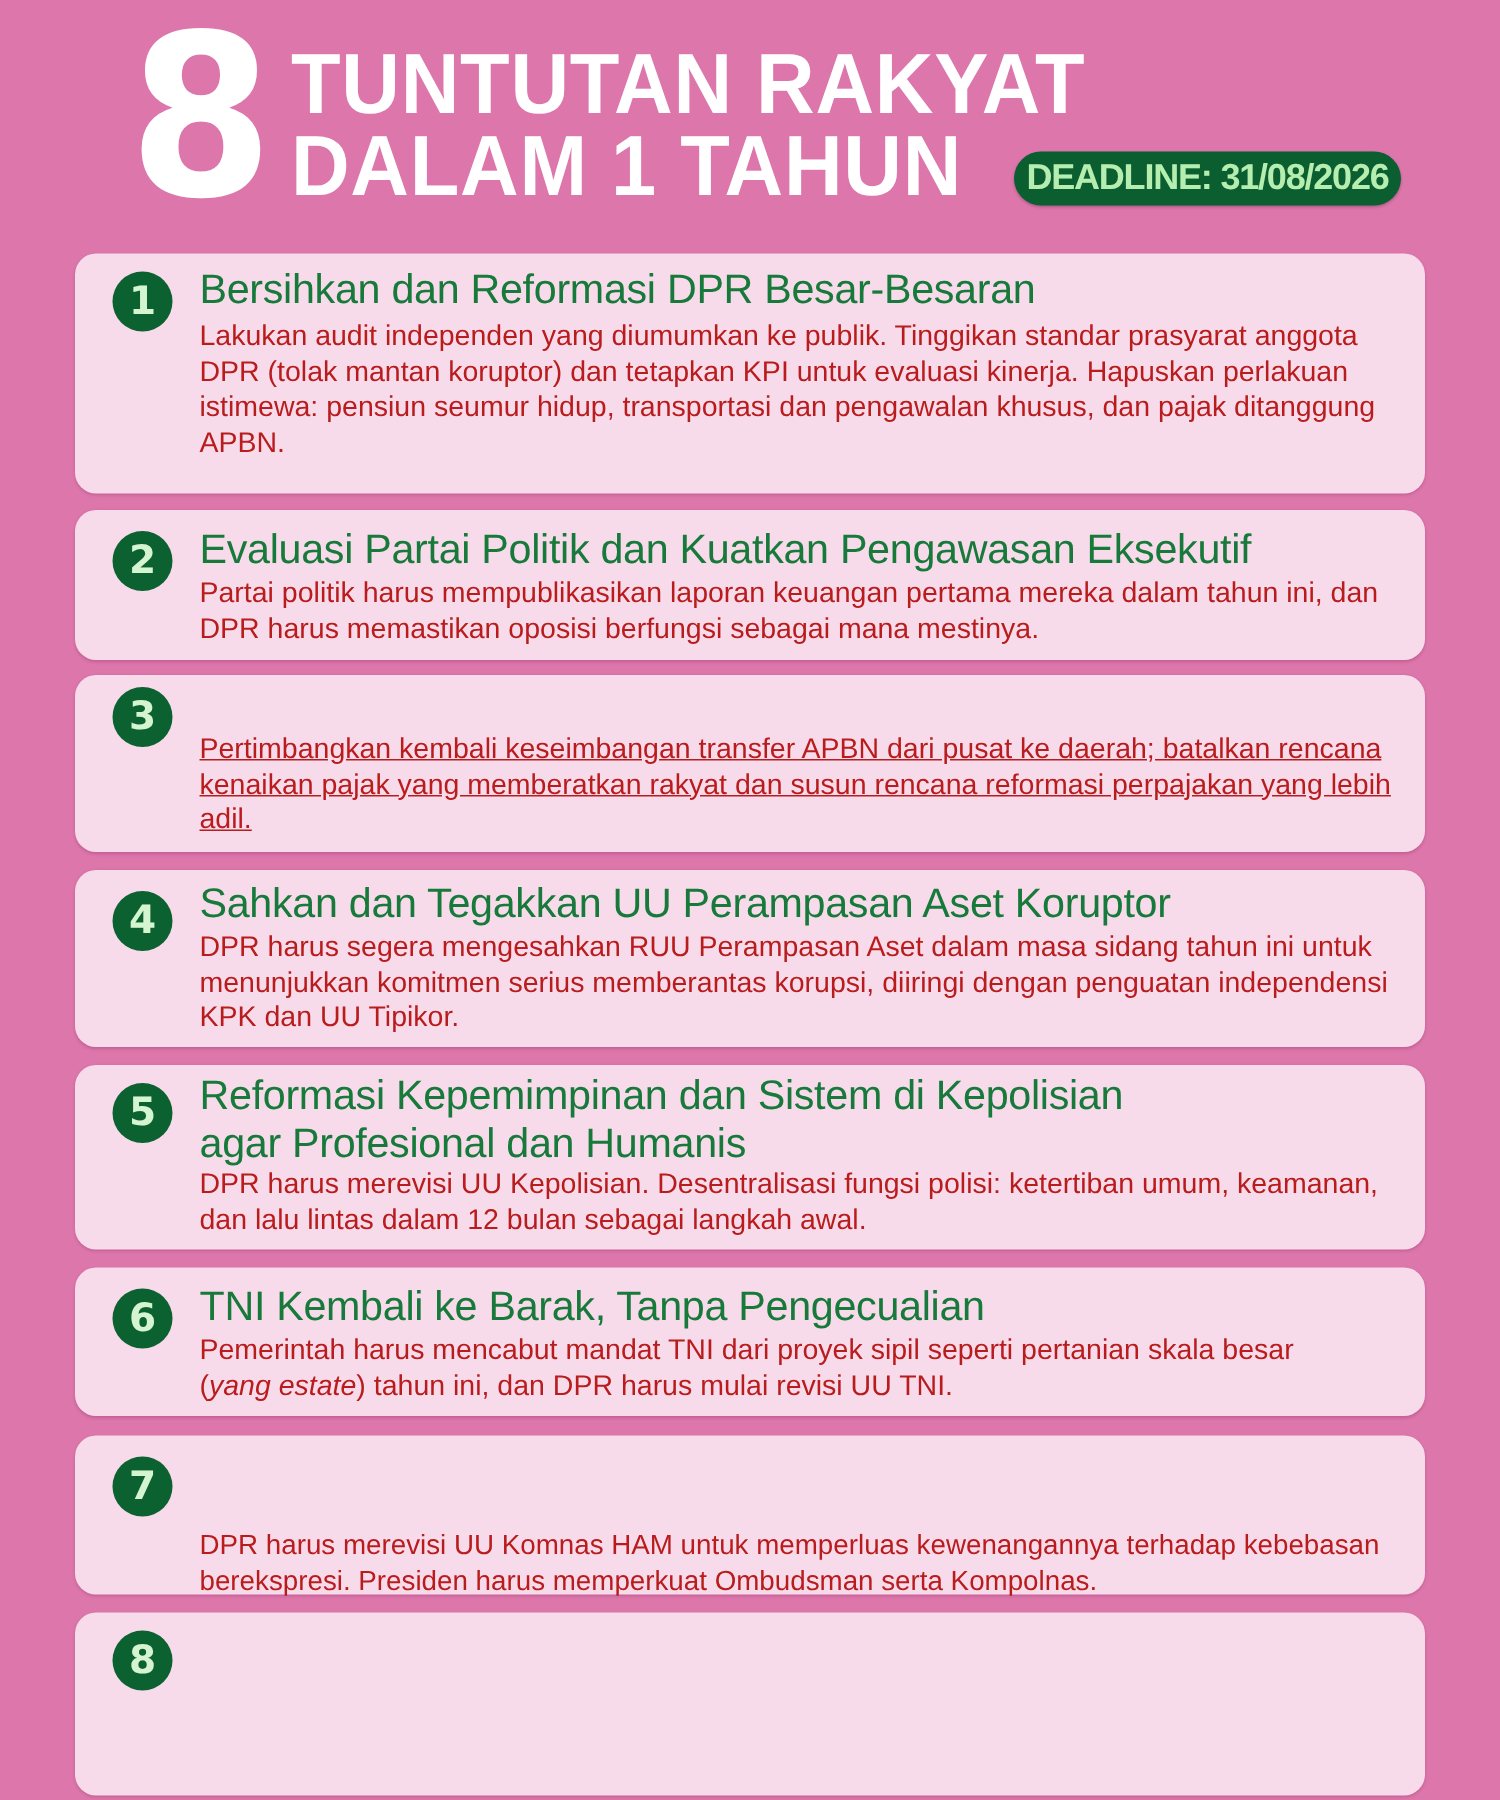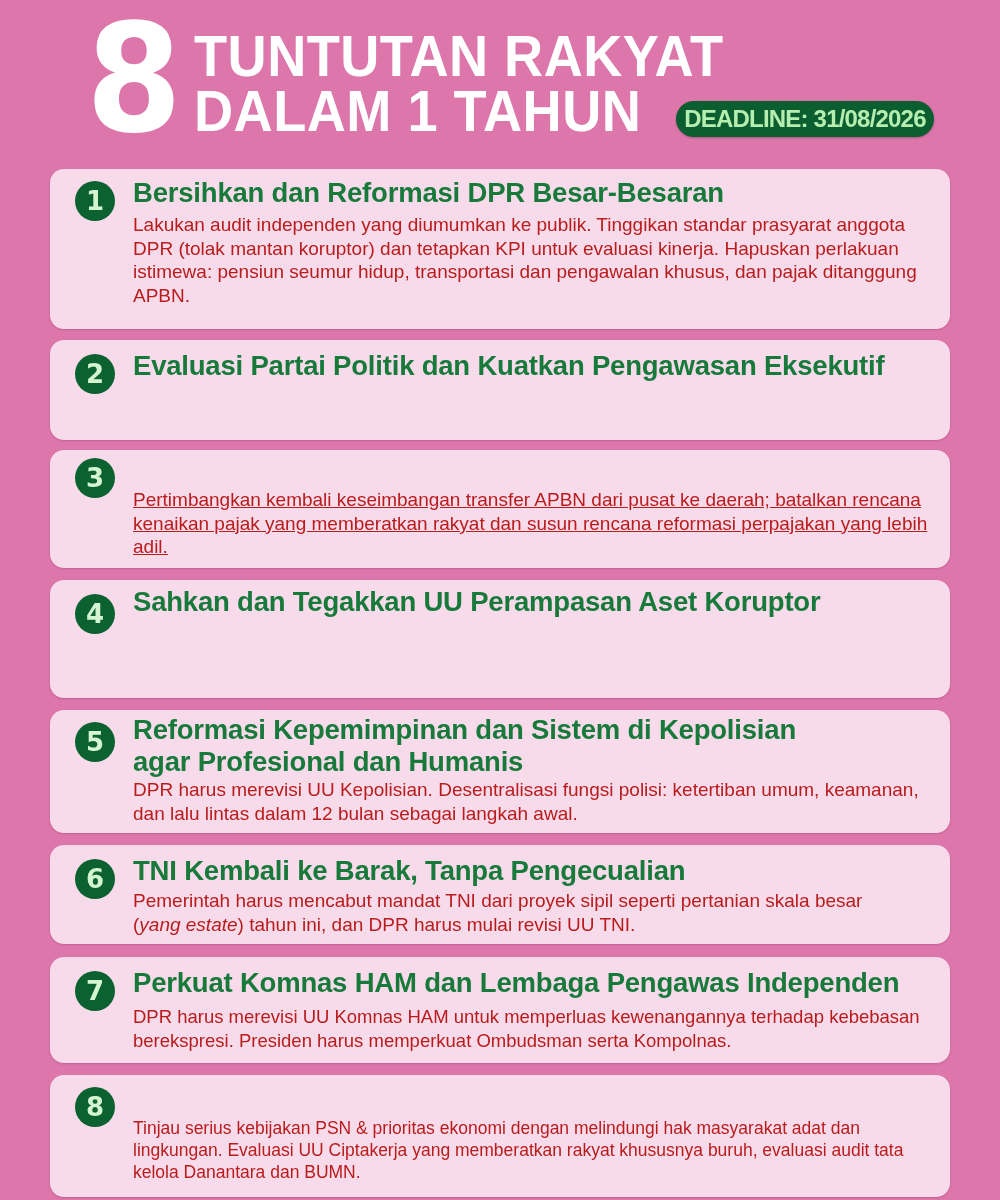--- a/index.html
+++ b/index.html
@@ -46,21 +46,21 @@
   .badge {
     position: absolute; left: 25px; top: 12px;
     width: 40px; height: 40px; border-radius: 50%;
     background: #0c6131;
     color: #d4f5cf; font-weight: bold; font-size: 26px;
     display: flex; align-items: center; justify-content: center;
     font-family: "DejaVu Sans", sans-serif;
   }
   .card-title {
     position: absolute; left: 83px; top: 8px; right: 10px;
-    color: #177a3b; font-weight: bold; font-size: 27.5px; line-height: 32px;
+    color: #177a3b; font-weight: normal; font-size: 27.5px; line-height: 32px;
     letter-spacing: -0.2px;
   }
   .card-body {
     position: absolute; left: 83px; right: 20px;
     color: #b91c1c; font-size: 19px; line-height: 23.5px;
   }
   .card-body i { font-style: italic; }
 </style>
 </head>
 <body>
@@ -74,46 +74,46 @@
 
 <div class="card" style="top:169px;height:160px;">
   <div class="badge">1</div>
   <div class="card-title">Bersihkan dan Reformasi DPR Besar-Besaran</div>
   <div class="card-body" style="top:44px;">Lakukan audit independen yang diumumkan ke publik. Tinggikan standar prasyarat anggota DPR (tolak mantan koruptor) dan tetapkan KPI untuk evaluasi kinerja. Hapuskan perlakuan istimewa: pensiun seumur hidup, transportasi dan pengawalan khusus, dan pajak ditanggung APBN.</div>
 </div>
 
 <div class="card" style="top:340px;height:100px;">
   <div class="badge" style="top:14px;">2</div>
   <div class="card-title" style="top:10px;">Evaluasi Partai Politik dan Kuatkan Pengawasan Eksekutif</div>
+  <div class="card-body" style="top:44px;">Partai politik harus mempublikasikan laporan keuangan pertama mereka dalam tahun ini, dan DPR harus memastikan oposisi berfungsi sebagai mana mestinya.</div>
 </div>
 
 <div class="card" style="top:450px;height:118px;">
   <div class="badge" style="top:8px;">3</div>
   <div class="card-body" style="top:38px;text-decoration:underline;">Pertimbangkan kembali keseimbangan transfer APBN dari pusat ke daerah; batalkan rencana kenaikan pajak yang memberatkan rakyat dan susun rencana reformasi perpajakan yang lebih adil.</div>
 </div>
 
 <div class="card" style="top:580px;height:118px;">
   <div class="badge" style="top:14px;">4</div>
   <div class="card-title" style="top:6px;">Sahkan dan Tegakkan UU Perampasan Aset Koruptor</div>
+  <div class="card-body" style="top:40px;">DPR harus segera mengesahkan RUU Perampasan Aset dalam masa sidang tahun ini untuk menunjukkan komitmen serius memberantas korupsi, diiringi dengan penguatan independensi KPK dan UU Tipikor.</div>
 </div>
 
 <div class="card" style="top:710px;height:123px;">
   <div class="badge" style="top:12px;">5</div>
   <div class="card-title" style="top:4px;right:150px;">Reformasi Kepemimpinan dan Sistem di Kepolisian agar Profesional dan Humanis</div>
   <div class="card-body" style="top:68px;">DPR harus merevisi UU Kepolisian. Desentralisasi fungsi polisi: ketertiban umum, keamanan, dan lalu lintas dalam 12 bulan sebagai langkah awal.</div>
 </div>
 
 <div class="card" style="top:845px;height:99px;">
   <div class="badge" style="top:14px;">6</div>
   <div class="card-title" style="top:10px;">TNI Kembali ke Barak, Tanpa Pengecualian</div>
   <div class="card-body" style="top:44px;right:60px;"><span>Pemerintah harus mencabut mandat TNI dari proyek sipil seperti pertanian skala besar (</span><i>yang estate</i><span>) tahun ini, dan DPR harus mulai revisi UU TNI.</span></div>
 </div>
 
 <div class="card" style="top:957px;height:106px;">
   <div class="badge" style="top:14px;">7</div>
-  <div class="card-title" style="top:10px;">Perkuat Komnas HAM dan Lembaga Pengawas Independen</div>
-  <div class="card-body" style="top:48px;right:10px;font-size:18.5px;">DPR harus merevisi UU Komnas HAM untuk memperluas kewenangannya terhadap kebebasan berekspresi. Presiden harus memperkuat Ombudsman serta Kompolnas.</div>
+  <div class="card-body" style="top:61px;right:10px;font-size:18.5px;">DPR harus merevisi UU Komnas HAM untuk memperluas kewenangannya terhadap kebebasan berekspresi. Presiden harus memperkuat Ombudsman serta Kompolnas.</div>
 </div>
 
 <div class="card" style="top:1075px;height:122px;">
   <div class="badge" style="top:12px;">8</div>
-  <div class="card-body" style="top:42px;font-size:17.5px;line-height:22px;">Tinjau serius kebijakan PSN &amp; prioritas ekonomi dengan melindungi hak masyarakat adat dan lingkungan. Evaluasi UU Ciptakerja yang memberatkan rakyat khususnya buruh, evaluasi  audit tata kelola Danantara dan BUMN.</div>
 </div>
 
 </body></html>

